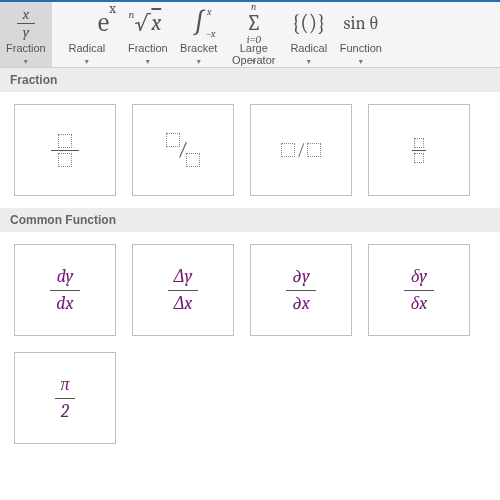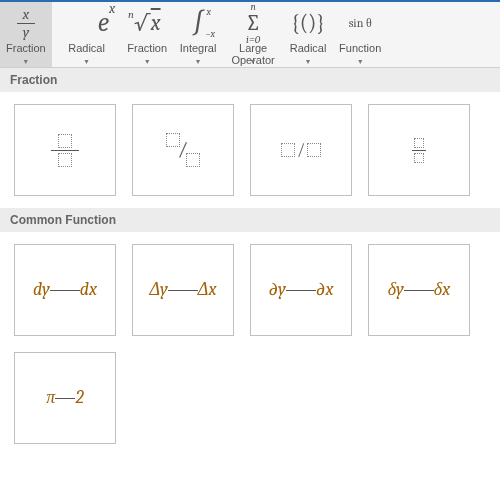--- a/index.html
+++ b/index.html
@@ -5,47 +5,47 @@
 * { box-sizing: border-box; margin: 0; padding: 0; }
 body { font-family: "Segoe UI", Tahoma, sans-serif; font-size: 12px; background: #fff; color: #444; width: 500px; }
 .ribbon { display: flex; background: #f5f5f5; border-top: 2px solid #2a6bb6; border-bottom: 1px solid #d0d0d0; height: 68px; }
 .ribbon-item { display: flex; flex-direction: column; align-items: center; justify-content: space-between; padding: 3px 6px 2px; cursor: pointer; min-width: 50px; }
 .ribbon-item.active { background: #d8d8d8; }
 .ribbon-icon-area { height: 36px; display: flex; align-items: center; justify-content: center; color: #555; }
 .ribbon-label { font-size: 11px; color: #555; white-space: nowrap; text-align: center; line-height: 1.1; }
 .drop-ind { font-size: 8px; color: #777; margin-top: 1px; height: 8px; }
 .frac-icon { display: flex; flex-direction: column; align-items: center; font-style: italic; font-family: Cambria, serif; font-size: 15px; line-height: 1; }
 .frac-icon .bar { width: 18px; height: 1px; background: #555; margin: 1px 0; }
-.script-icon { font-family: Cambria, serif; font-style: italic; font-size: 26px; position: relative; margin-left: 40px; }
+.script-icon { font-family: Cambria, serif; font-size: 26px; position: relative; margin-left: 40px; }
 .script-icon sup { font-size: 14px; position: relative; top: -8px; }
 .radical-icon { font-family: Cambria, serif; font-style: italic; font-size: 22px; position: relative; }
 .radical-icon .nth { font-size: 11px; position: absolute; left: -6px; top: -2px; }
 .integral-icon { font-family: Cambria, serif; font-style: italic; font-size: 26px; position: relative; }
 .integral-icon .ub { font-size: 10px; position: absolute; top: -2px; right: -8px; }
 .integral-icon .lb { font-size: 10px; position: absolute; bottom: -2px; right: -12px; }
 .sum-icon { display: flex; flex-direction: column; align-items: center; font-family: Cambria, serif; font-style: italic; line-height: 1; }
 .sum-icon .ub { font-size: 10px; }
 .sum-icon .sig { font-size: 22px; font-style: normal; }
 .sum-icon .lb { font-size: 11px; }
 .bracket-icon { font-family: Cambria, serif; font-size: 22px; }
-.func-icon { font-family: Cambria, serif; font-size: 12px; }
+.func-icon { font-family: Cambria, serif; font-size: 18px; }
 .section-header { background: #ececec; padding: 5px 10px; font-weight: 600; color: #666; font-size: 12px; }
 .gallery { display: flex; flex-wrap: wrap; gap: 16px; padding: 12px 14px; background: #fff; }
 .gallery-item { width: 102px; height: 92px; border: 1px solid #bfbfbf; display: flex; align-items: center; justify-content: center; cursor: pointer; background: #fff; }
 .fracbox { display: flex; flex-direction: column; align-items: center; }
 .fracbox .lineb { width: 28px; height: 1px; background: #555; margin: 2px 0; }
 .ph { width: 14px; height: 14px; border: 1px dotted #888; display: inline-block; }
 .ph.sm { width: 10px; height: 10px; }
 .skew { display: flex; align-items: center; }
 .skew .slash { font-size: 22px; margin: 0 2px; color: #666; font-family: Cambria, serif; }
 .skew .top { align-self: flex-start; }
 .skew .bot { align-self: flex-end; }
 .linear { display: flex; align-items: center; gap: 2px; color: #666; }
 .linear .sl { font-size: 16px; font-family: Cambria, serif; }
-.common { font-family: Cambria, serif; font-style: italic; font-size: 18px; color: #a16207; display: flex; flex-direction: row; align-items: center; line-height: 1.2; justify-content: center; }
+.common { font-family: Cambria, serif; font-style: italic; font-size: 18px; color: #701a75; display: flex; flex-direction: column; align-items: center; line-height: 1.2; justify-content: center; }
 .common .lineb { width: 30px; height: 1px; background: #555; margin: 2px 0; }
 </style>
 </head>
 <body>
 
 <div class="ribbon">
   <div class="ribbon-item active">
     <div class="ribbon-icon-area">
       <div class="frac-icon">
         <span>x</span>
@@ -70,21 +70,21 @@
       <span class="radical-icon"><span class="nth">n</span>√<span style="text-decoration:overline;">x</span></span>
     </div>
     <span class="ribbon-label">Fraction</span>
     <span class="drop-ind">▾</span>
   </div>
 
   <div class="ribbon-item">
     <div class="ribbon-icon-area">
       <span class="integral-icon">∫<span class="ub">x</span><span class="lb">−x</span></span>
     </div>
-    <span class="ribbon-label">Integral</span>
+    <span class="ribbon-label">Bracket</span>
     <span class="drop-ind">▾</span>
   </div>
 
   <div class="ribbon-item" style="min-width:60px;">
     <div class="ribbon-icon-area">
       <div class="sum-icon">
           <span class="ub">n</span>
           <span class="sig">∑</span>
           <span class="lb">i=0</span>
         </div>

